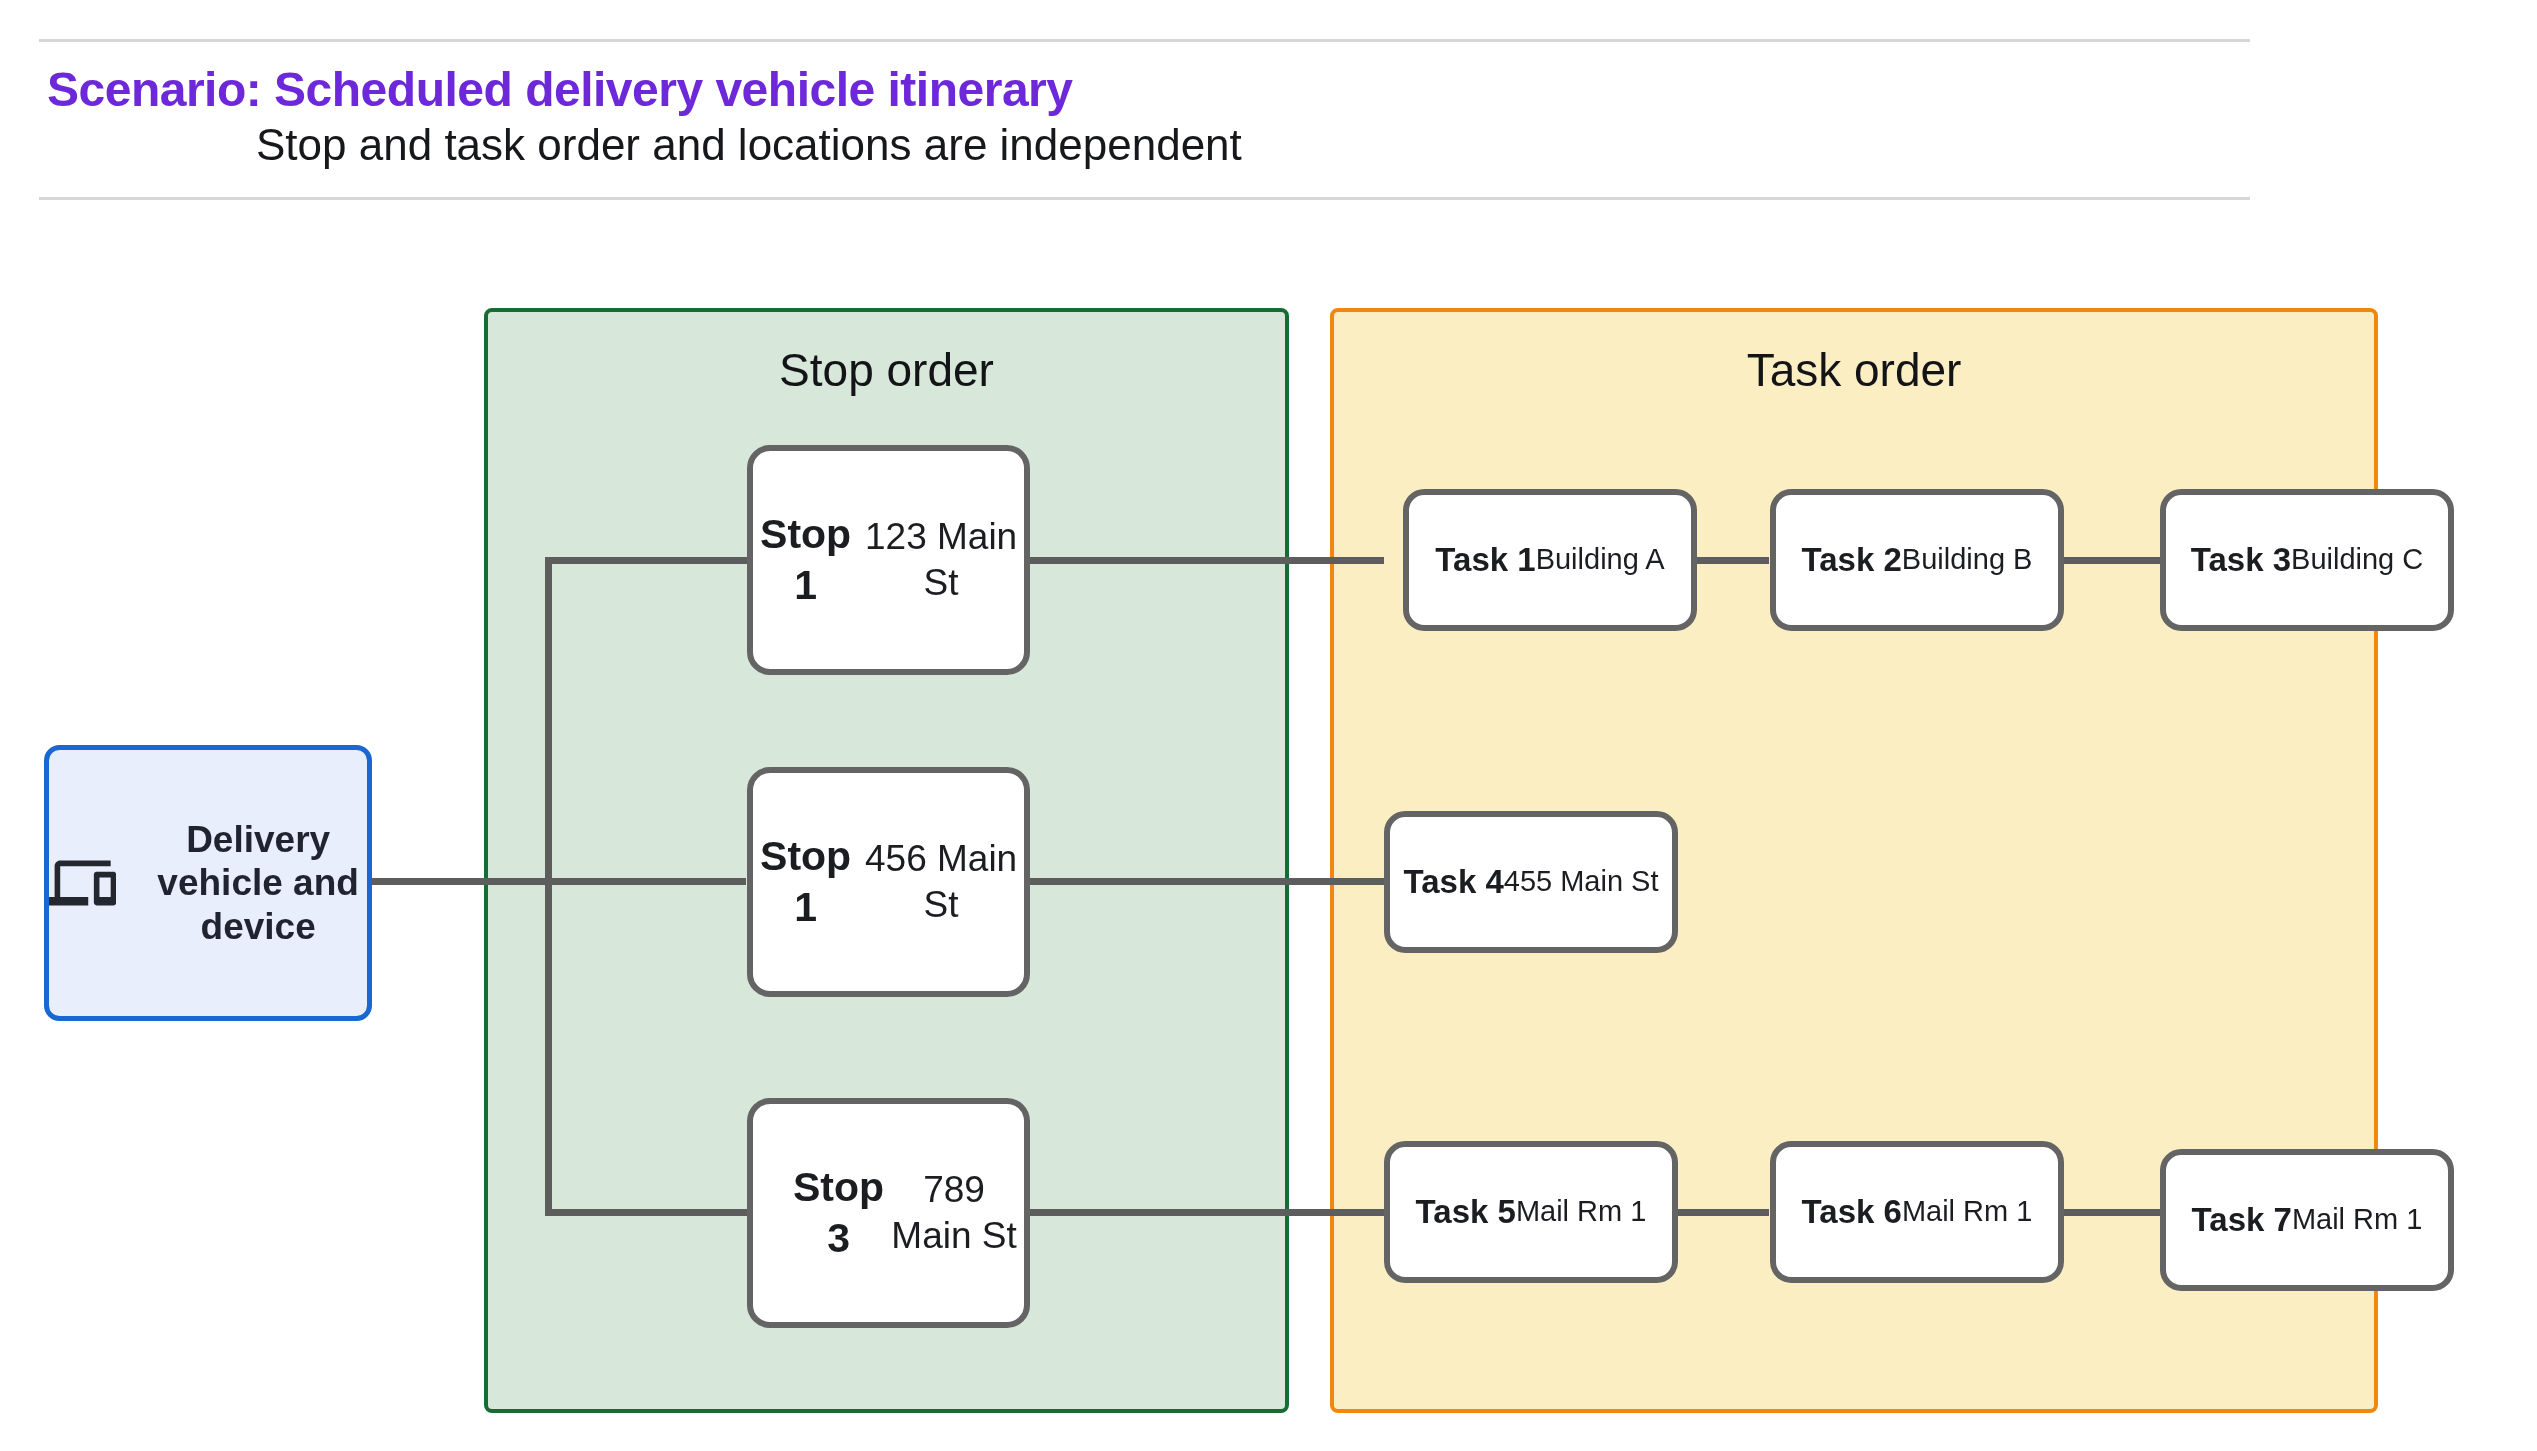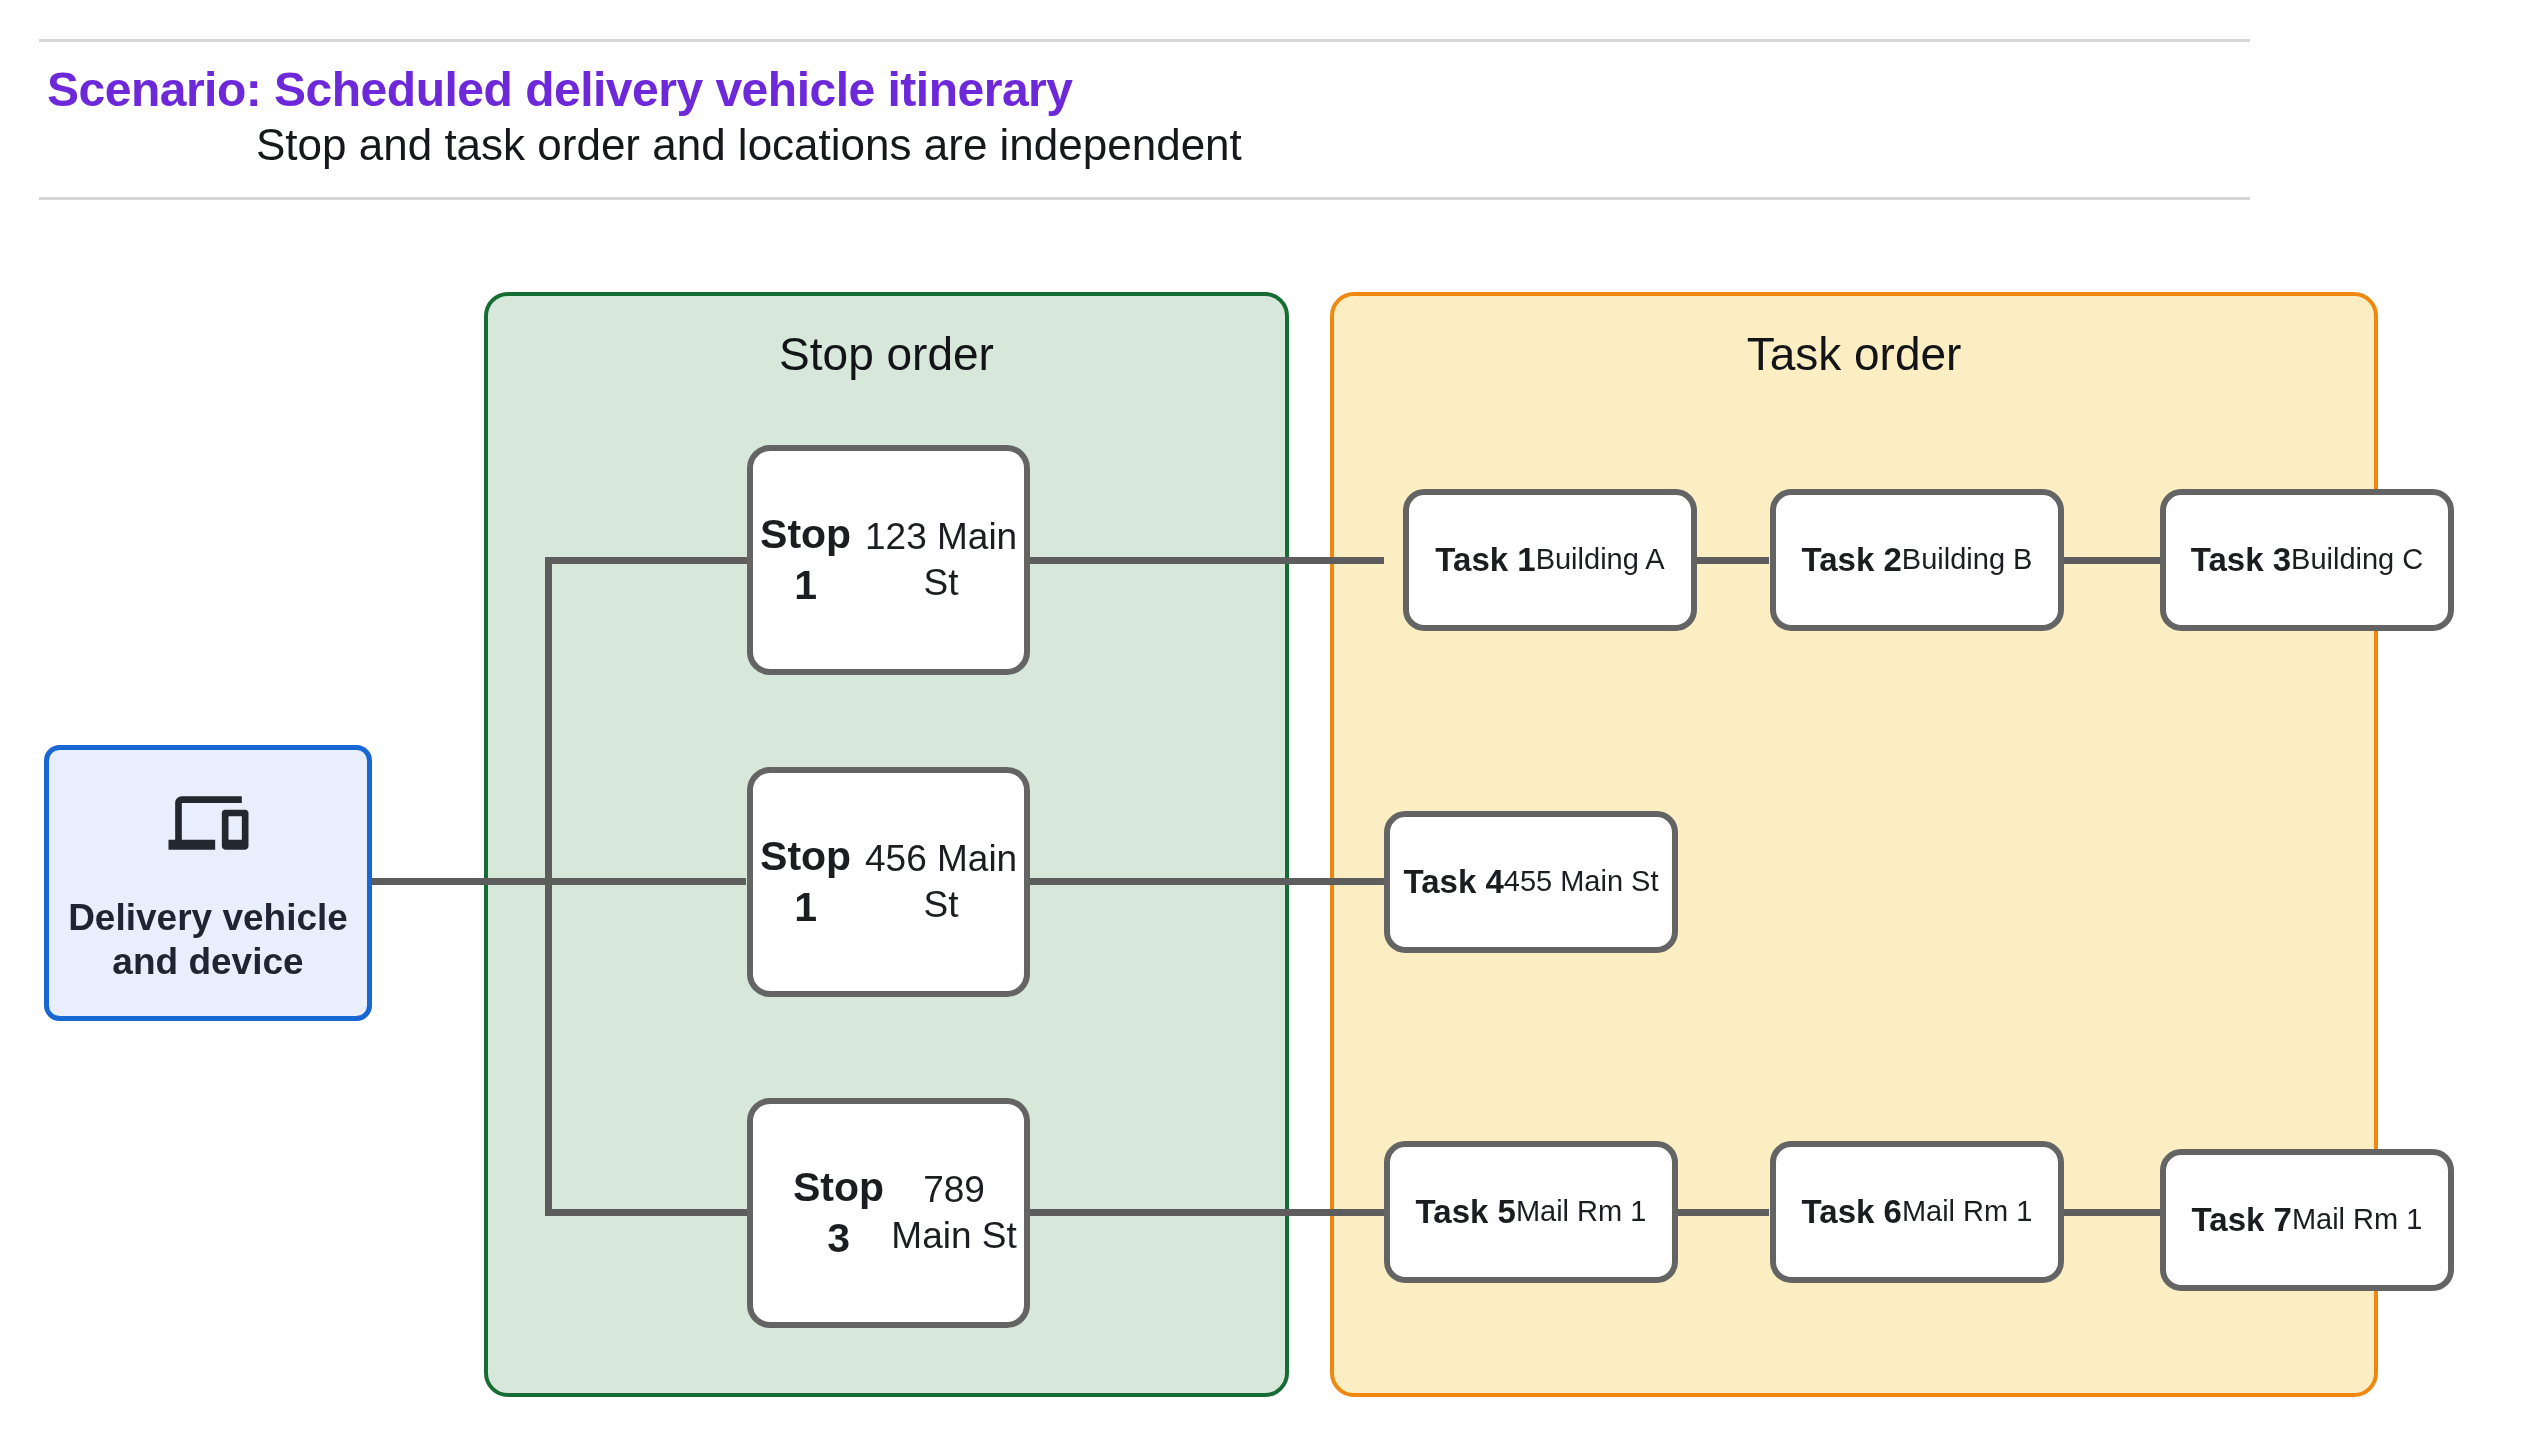--- a/index.html
+++ b/index.html
@@ -25,22 +25,22 @@
   .page-title{
     position:absolute;left:47px;top:62px;
     font-size:48px;font-weight:700;color:#6d28d9;
     letter-spacing:-0.5px;white-space:nowrap;
   }
   .page-subtitle{
     position:absolute;left:256px;top:120px;
     font-size:44px;font-weight:400;color:#17181b;white-space:nowrap;
   }
   .panel{
-    position:absolute;top:292px;height:1105px;
-    border-radius:24px;border:4.8px solid;z-index:1;
+    position:absolute;top:308px;height:1105px;
+    border-radius:8px;border:4.8px solid;z-index:1;
   }
   .panel.green{left:484px;width:805px;background:var(--green_fill);border-color:var(--green_border);}
   .panel.yellow{left:1330px;width:1048px;background:var(--yellow_fill);border-color:var(--yellow_border);}
   .panel-title{
     position:absolute;left:0;top:31px;width:100%;
     text-align:center;font-size:46px;font-weight:400;color:#131417;
   }
   .connector{position:absolute;background:var(--connector);z-index:2;}
   .node{
     position:absolute;z-index:3;
@@ -52,21 +52,21 @@
   .task-node{width:294px;height:142px;border-radius:21.3px;}
   .stop-node .node-title{font-size:41px;font-weight:700;line-height:1.25;}
   .stop-node .node-sub{font-size:37px;font-weight:400;line-height:1.25;}
   .task-node .node-title{font-size:33px;font-weight:700;line-height:1.3;}
   .task-node .node-sub{font-size:29px;font-weight:400;line-height:1.3;}
   .source-node{
     position:absolute;z-index:3;
     left:44px;top:745px;width:328px;height:276px;
     background:var(--blue_fill);border:5.8px solid var(--blue_border);
     border-radius:15.5px;
-    display:flex;flex-direction:column;align-items:center;justify-content:center;
+    display:flex;align-items:center;justify-content:center;
     gap:33px;text-align:center;
   }
   .source-label{font-size:37px;font-weight:700;line-height:1.18;color:#1f2430;width:301px;}
   .devices-icon{width:93px;height:80px;display:block;}
 </style>
 </head>
 <body>
 
 <div class="rule top"></div>
 <div class="page-title">Scenario: Scheduled delivery vehicle itinerary</div>

